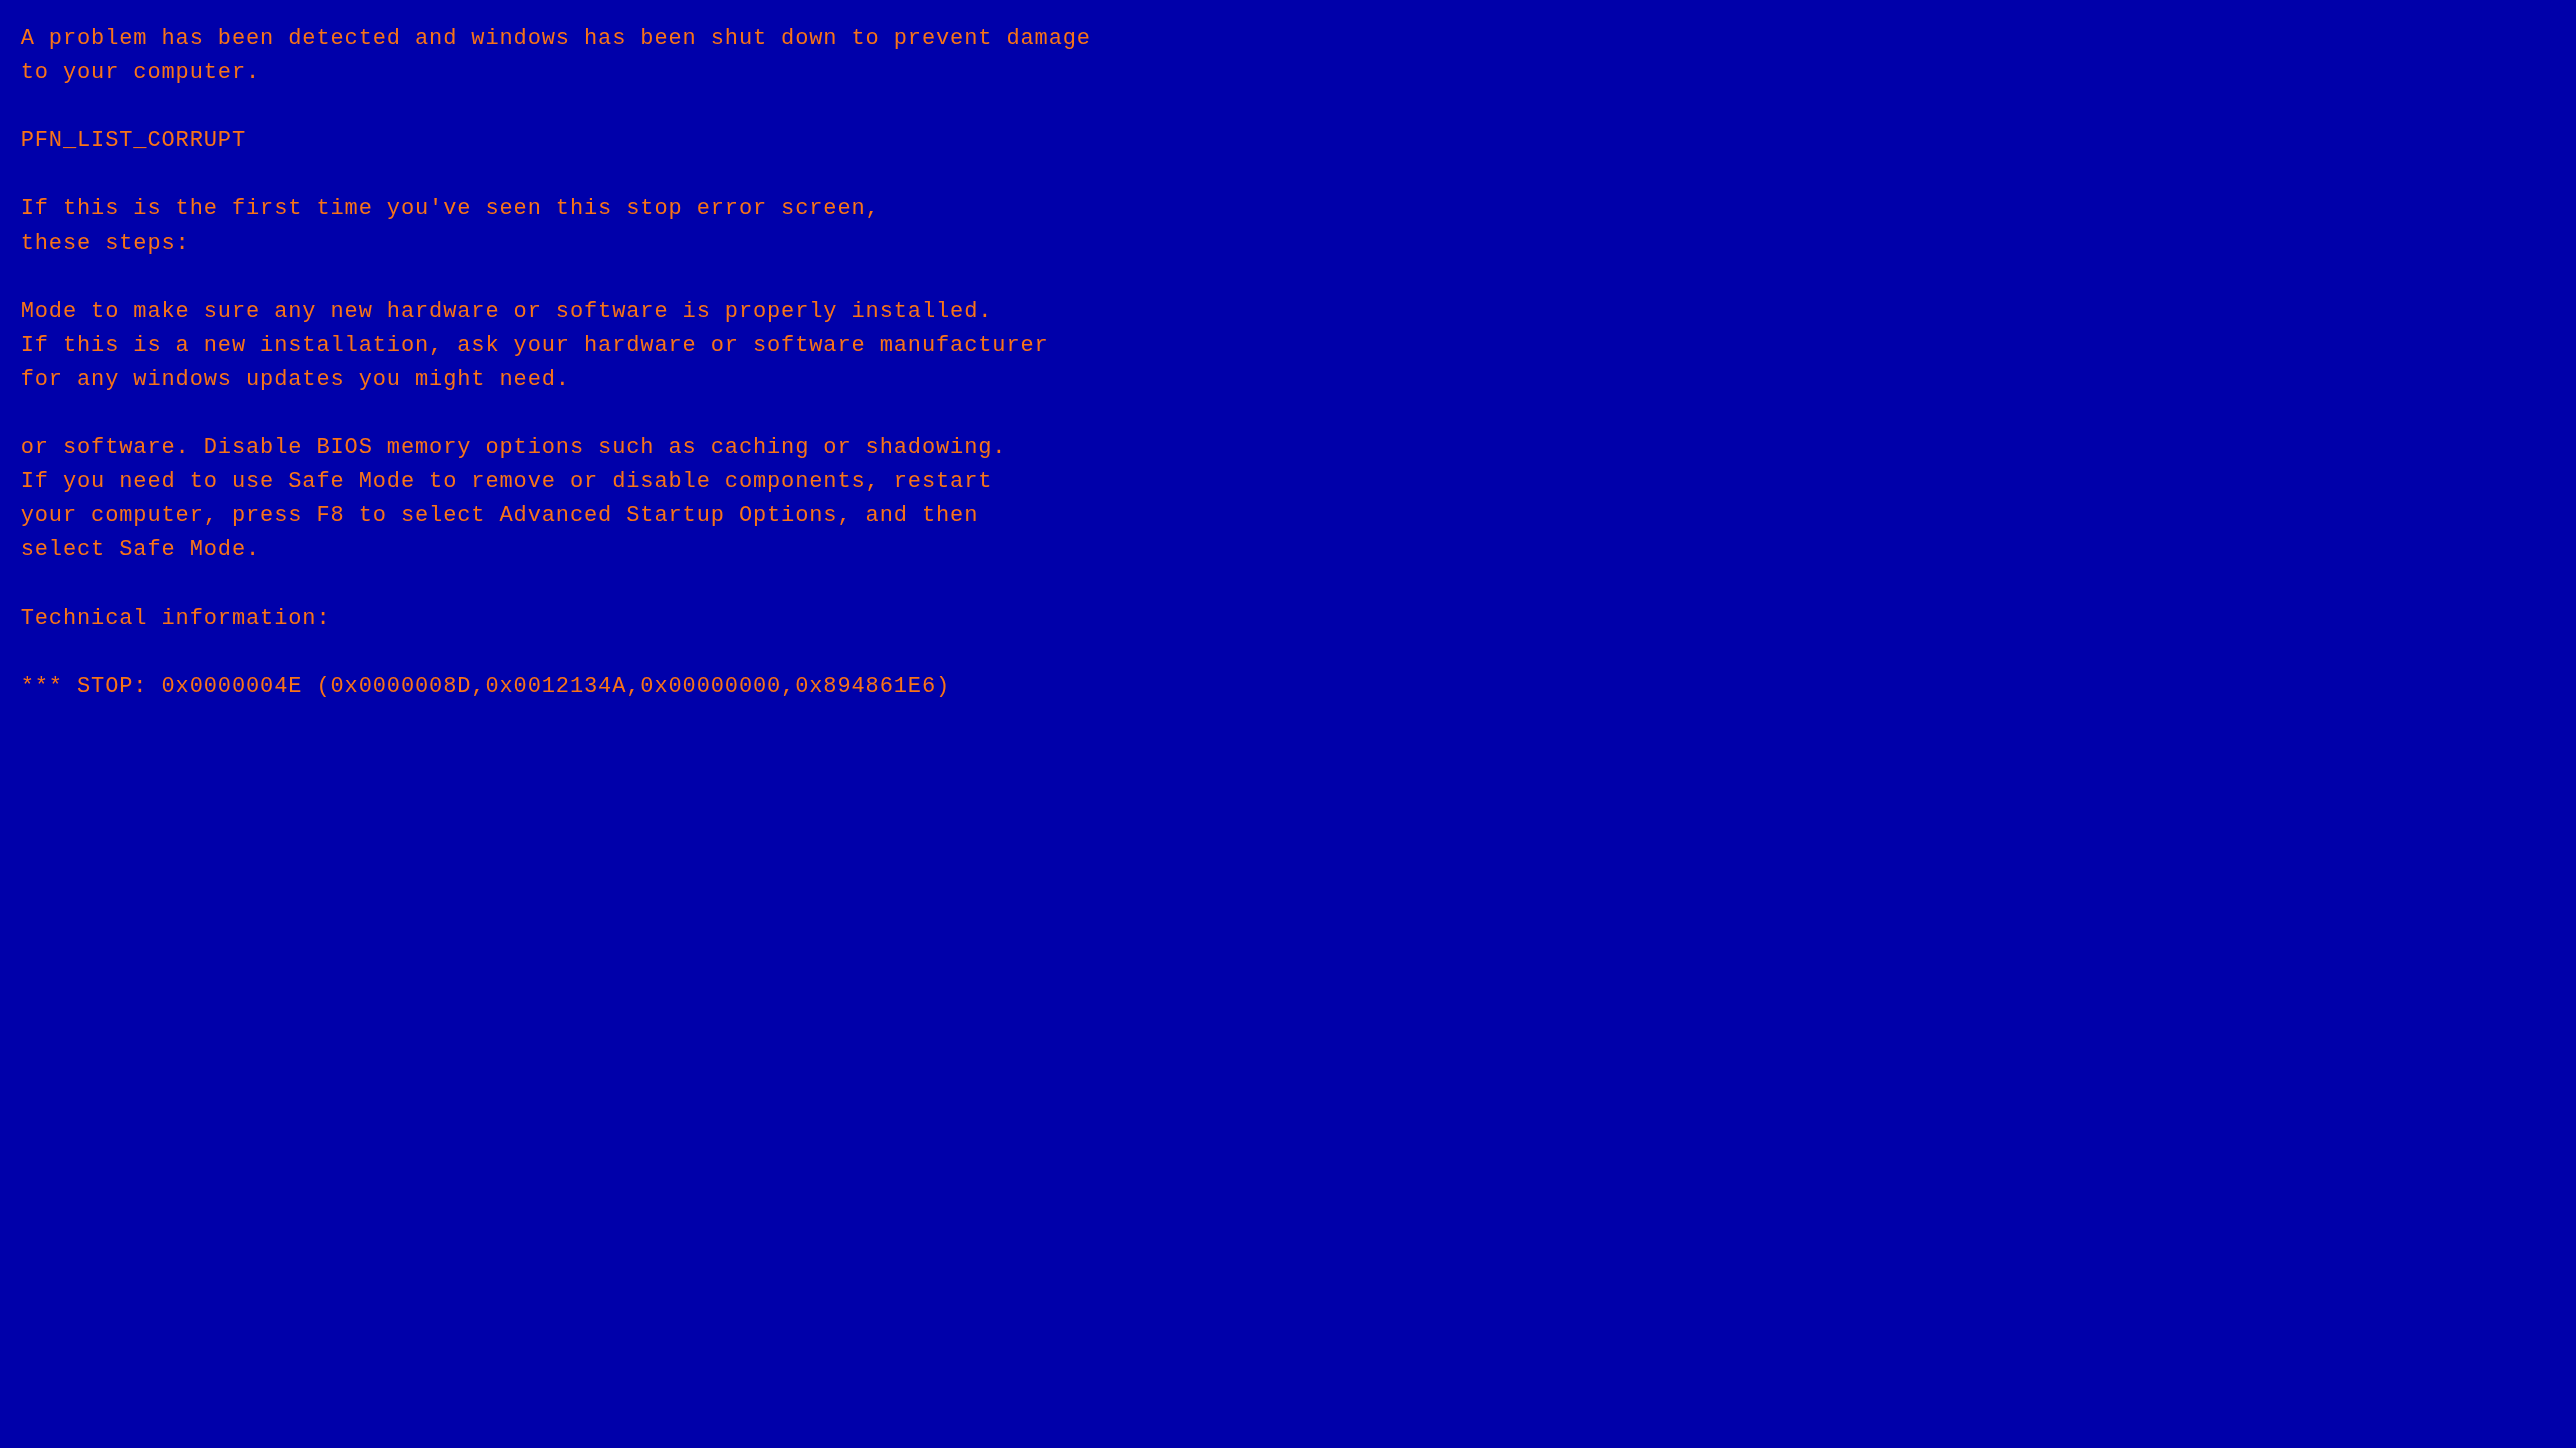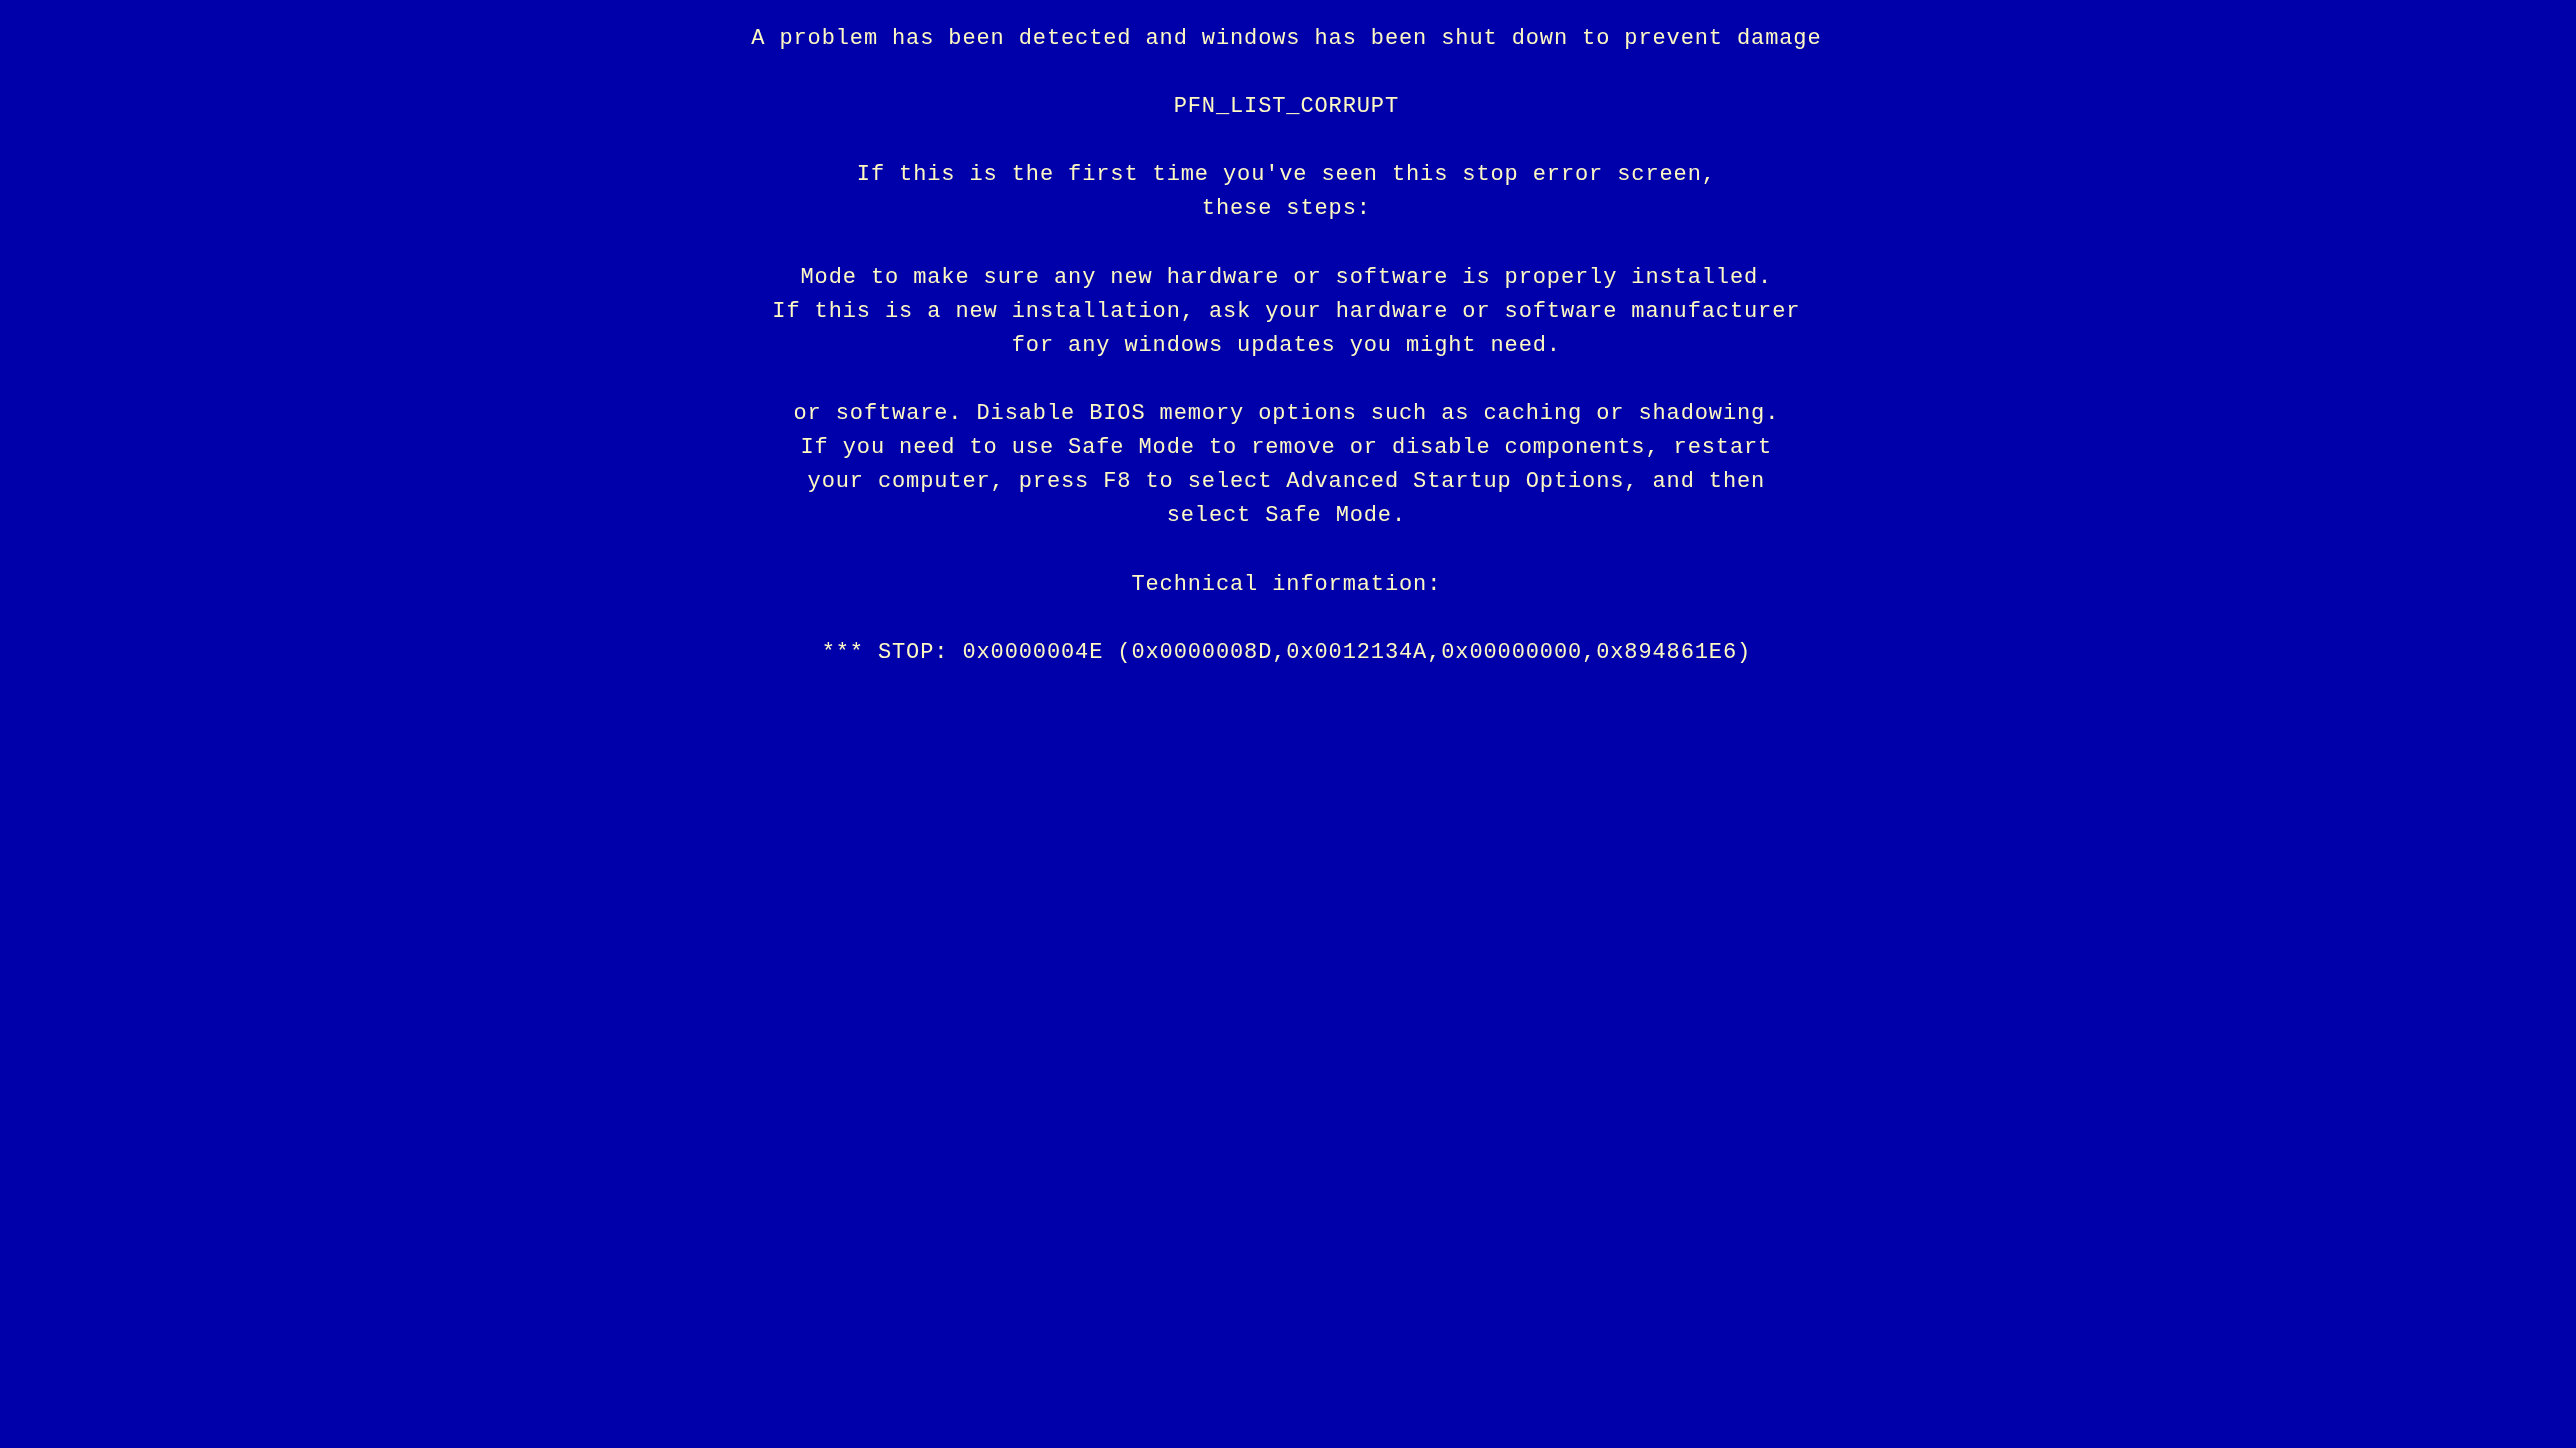--- a/index.html
+++ b/index.html
@@ -15,45 +15,45 @@
       display: flex;
       align-items: flex-start;
       justify-content: flex-start;
       overflow: hidden;
       padding: 14px 8px 8px 4.7px;
     }
 
     .bsod-container {
       width: 100%;
       height: 100%;
-      color: #fef9c3;
+      color: #f97316;
       font-family: "Courier New", Courier, monospace;
       font-size: clamp(9.5px, 1.8vw, 22px);
       line-height: 1.55;
       letter-spacing: 0.04em;
       padding: 8px 16px;
-      text-align: center;
     }
 
     .bsod-line {
       display: block;
       white-space: pre-wrap;
     }
 
     .bsod-blank {
       display: block;
       height: 1.55em;
     }
   </style>
 </head>
 <body>
 
 <div class="bsod-container">
 
 <span class="bsod-line">A problem has been detected and windows has been shut down to prevent damage</span>
+    <span class="bsod-line">to your computer.</span>
     <span class="bsod-blank"></span>
     <span class="bsod-line">PFN_LIST_CORRUPT</span>
     <span class="bsod-blank"></span>
     <span class="bsod-line">If this is the first time you've seen this stop error screen,</span>
     <span class="bsod-line">these steps:</span>
     <span class="bsod-blank"></span>
     <span class="bsod-line">Mode to make sure any new hardware or software is properly installed.</span>
     <span class="bsod-line">If this is a new installation, ask your hardware or software manufacturer</span>
     <span class="bsod-line">for any windows updates you might need.</span>
     <span class="bsod-blank"></span>

